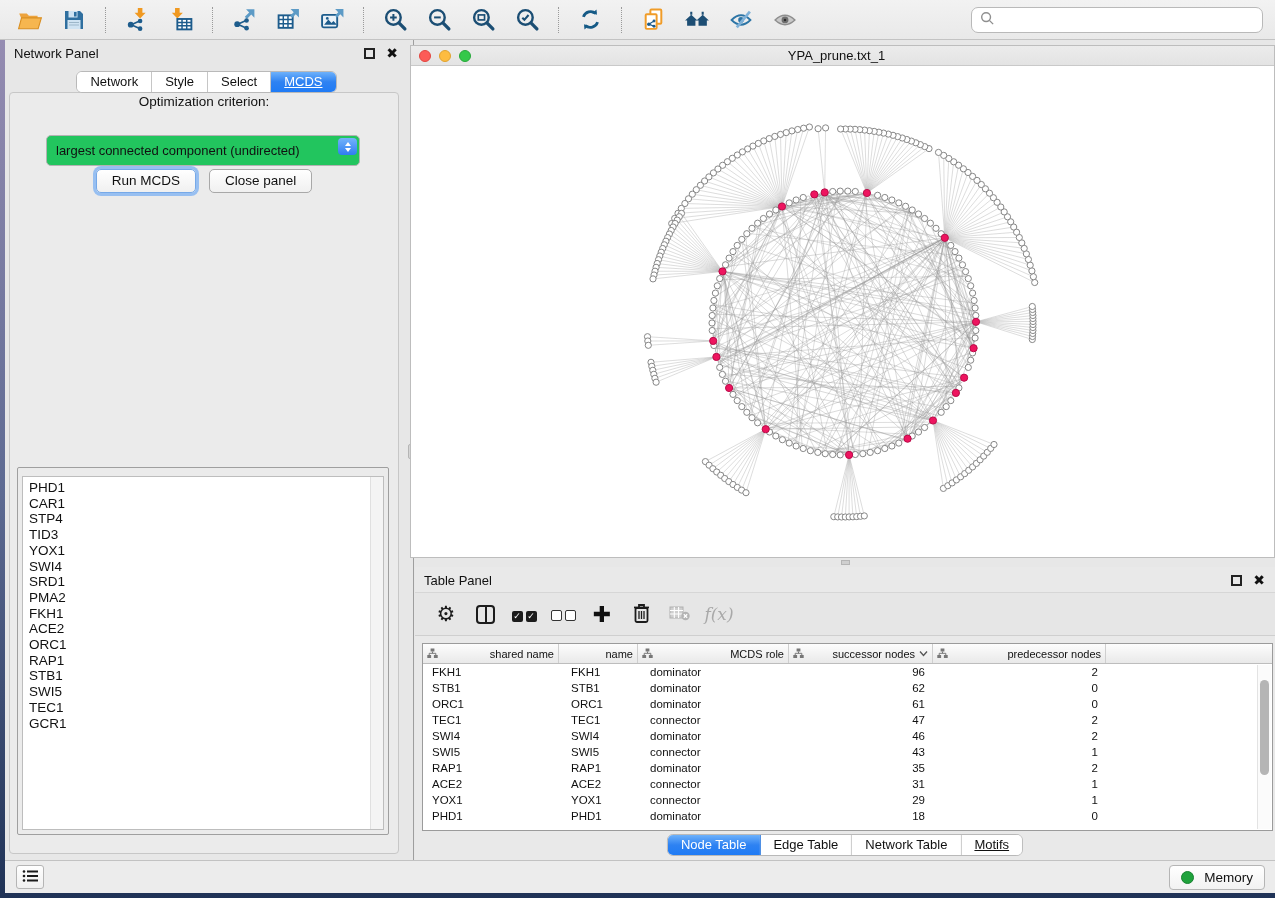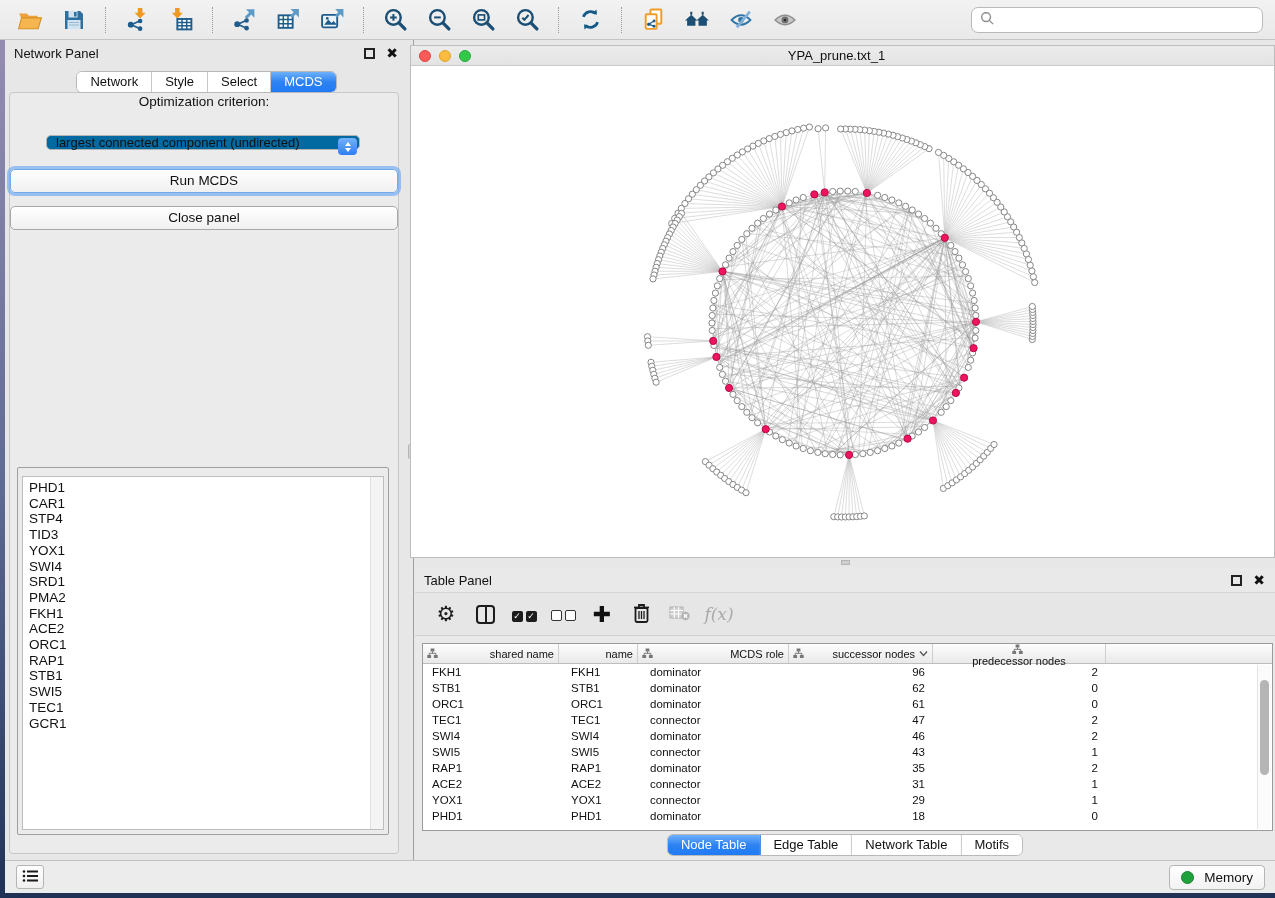--- a/index.html
+++ b/index.html
@@ -32,40 +32,40 @@
 
   
   #control-panel { position:absolute; left:0; top:0; width:403px; height:820px; }
   .panel-head { display:flex; align-items:center; height:24px; padding:2px 10px 0 9px; }
   .panel-title { font-size:13px; color:#111; }
   .panel-head .spacer { flex:1; }
   .float-ic { width:11px; height:11px; border:2px solid #222; margin-right:11px; display:inline-block; }
   .close-ic { font-family:"DejaVu Sans",sans-serif; font-weight:bold; font-size:14px; color:#111; line-height:11px; }
   .segmented { display:inline-flex; background:#fff; border:1px solid #b9b9b9; border-radius:6px; overflow:hidden; }
   .seg { padding:2px 13px 3px 13px; font-size:13px; border-right:1px solid #c6c6c6; color:#111; background:#fff; white-space:nowrap; }
-  .seg:last-child { border-right:none; }
+  .seg:last-child { border-right:none;text-decoration:underline; }
   .seg.active { background:linear-gradient(#6db1fb,#2e82f2 50%,#1f7bf5); color:#fff; border-color:#2a79e0; }
   #cp-tabs-row { text-align:center; margin-top:7px; position:relative; z-index:2; }
   #cp-content {
     position:absolute; left:4px; top:52px; width:390px; height:762px;
     background:#ebebeb; border:1px solid #c7c7c7; border-radius:4px;
   }
   #opt-label { text-align:center; margin-top:1px; font-size:13.5px; }
   #opt-select {
-    position:absolute; left:36px; top:42px; width:314px; height:15px;
-    background:#0369a1; border:1px solid #b3b3b3; border-radius:5px;
+    position:absolute; left:36px; top:42px; width:314px; height:31px;
+    background:#22c55e; border:1px solid #b3b3b3; border-radius:5px;
     display:flex; align-items:center; padding-left:9px; font-size:13px;
   }
   #opt-stepper {
     position:absolute; right:2px; top:2px; width:19px; height:17px; border-radius:4px;
     background:linear-gradient(#74b3fa,#2f7df2); display:flex; flex-direction:column; align-items:center; justify-content:center; gap:2px;
   }
   .tri-up { width:0; height:0; border-left:3.5px solid transparent; border-right:3.5px solid transparent; border-bottom:4px solid #fff; }
   .tri-dn { width:0; height:0; border-left:3.5px solid transparent; border-right:3.5px solid transparent; border-top:4px solid #fff; }
-  #cp-buttons { position:absolute; left:0; top:76px; width:100%; display:flex; justify-content:center; gap:13px;flex-direction:column; }
+  #cp-buttons { position:absolute; left:0; top:76px; width:100%; display:flex; justify-content:center; gap:13px; }
   .mac-btn {
     background:linear-gradient(#ffffff,#f0f0f0); border:1px solid #a8a8a8; border-radius:5px;
     font-size:13.5px; padding:3px 15px 4px 15px; color:#111;
   }
   .mac-btn.focused { box-shadow:0 0 0 3px rgba(106,168,245,.65); border-color:#76a9e8; }
   #mcds-group {
     position:absolute; left:7px; top:374px; width:372px; height:368px;
     border:1px solid #9f9f9f; border-radius:2px;
   }
   #mcds-group-title {
@@ -124,21 +124,21 @@
   #tbl-head { display:flex; height:20px; border-bottom:1px solid #bdbdbd; background:linear-gradient(#fdfdfd,#e9e9e9); }
   .th { display:flex; align-items:center; font-size:11px; color:#111; border-right:1px solid #cfcfcf; padding:0 4px; }
   .th .lbl { flex:1; text-align:right; }
   .th svg { flex:none; }
   .tr { display:flex; height:16px; align-items:center; }
   .td { font-size:11.5px; color:#111; overflow:hidden; white-space:nowrap; }
   .c0 { width:136px; padding-left:9px; }
   .c1 { width:79px; padding-left:12px; }
   .c2 { width:151px; padding-left:12px; }
   .c3 { width:144px; text-align:right; padding-right:8px; }
-  .c4 { width:173px; text-align:right; padding-right:8px;flex-direction:column; }
+  .c4 { width:173px; text-align:right; padding-right:8px; }
   .th.c0,.th.c1,.th.c2,.th.c3,.th.c4 { padding:0 4px; text-align:center; }
   .th.fill { flex:1; border-right:none; }
   #tbl-scroll { position:absolute; right:1px; top:21px; bottom:1px; width:14px; background:#fbfbfb; border-left:1px solid #e3e3e3; }
   #tbl-thumb { position:absolute; left:2px; right:2px; top:9%; height:58%; background:#b5b5b5; border-radius:6px; }
   #tp-tabs { position:absolute; left:50%; transform:translateX(-50%); top:267px; }
 
   
   #status-bar {
     position:absolute; left:0; top:820px; width:1270px; height:33px;
     background:#ececec; border-top:1px solid #c2c2c2;

